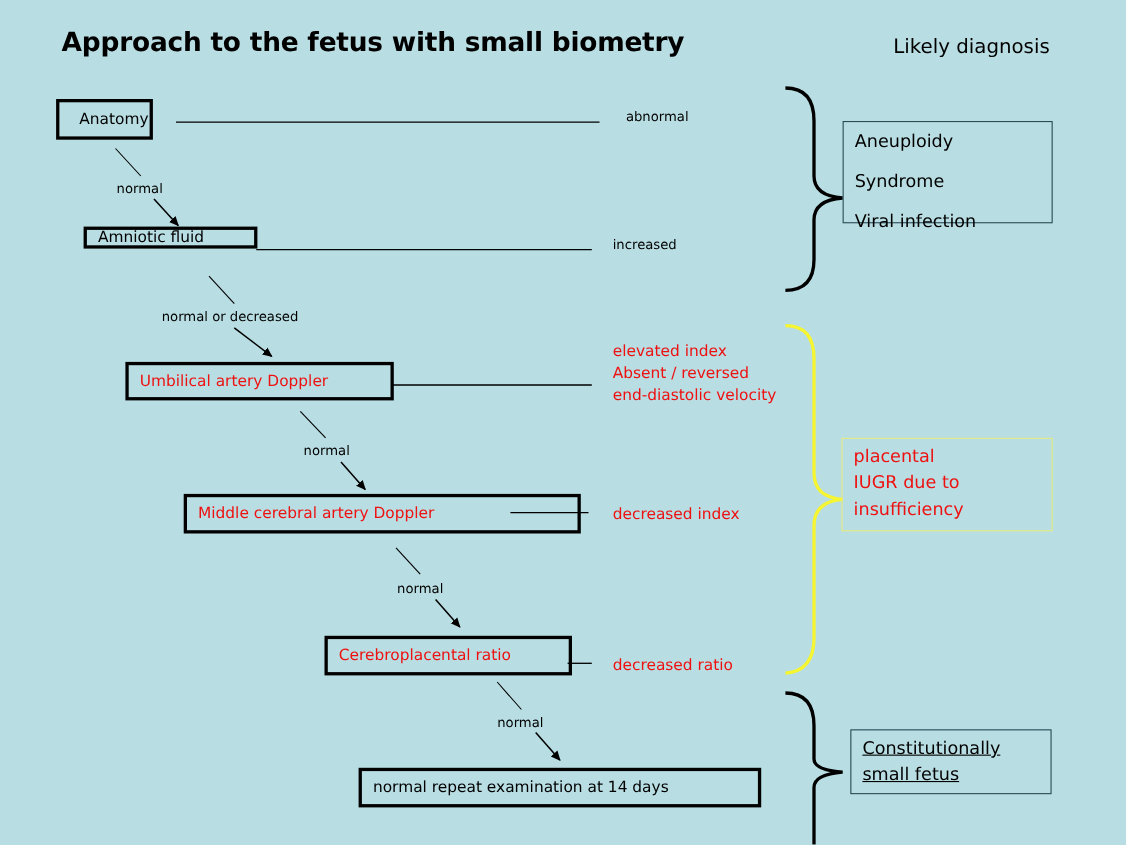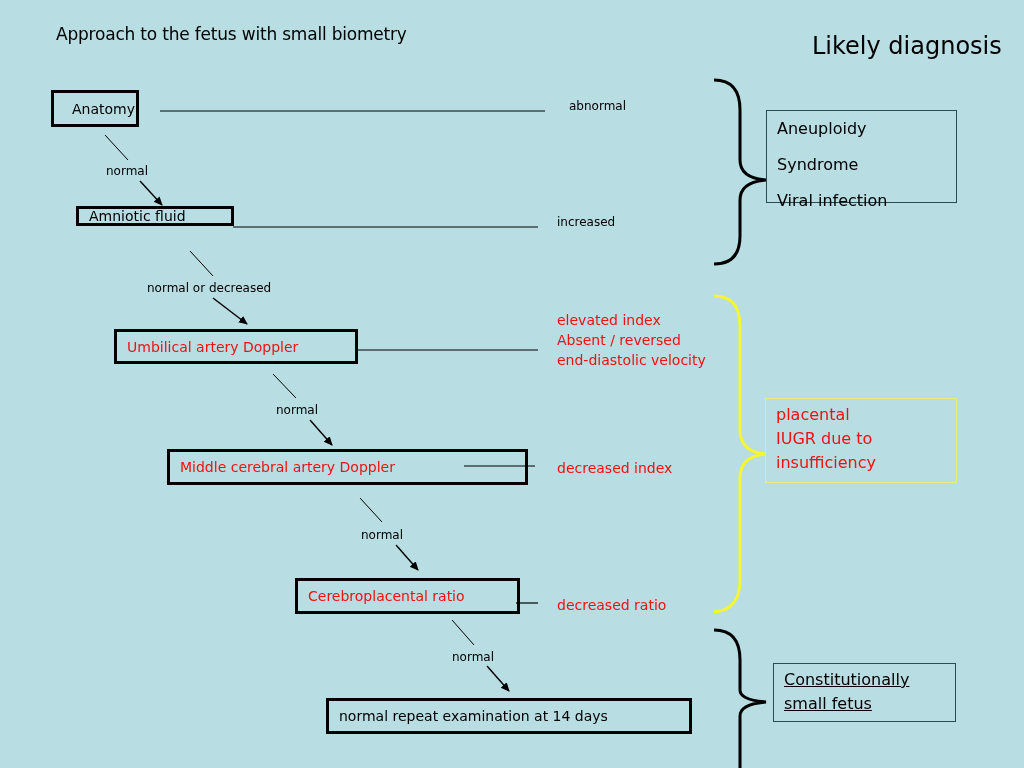--- a/index.html
+++ b/index.html
@@ -1,20 +1,20 @@
 <!DOCTYPE html>
 <html><head>
 <meta charset="utf-8">
 <style>
   html, body { margin:0; padding:0; }
   body { width:1024px; height:768px; background:#b8dde2; position:relative; overflow:hidden;
          font-family:"DejaVu Sans", sans-serif; color:#000; }
   .abs { position:absolute; }
-  .title { left:56px; top:24px; font-size:17px; font-weight:normal; white-space:nowrap; letter-spacing:-0.2px; }
-  .dx-head { left:812px; top:32px; font-size:24px; white-space:nowrap; }
+  .title { left:56px; top:24px; font-size:24px; font-weight:bold; white-space:nowrap; letter-spacing:-0.2px; }
+  .dx-head { left:812px; top:32px; font-size:18px; white-space:nowrap; }
   .node { position:absolute; border:3px solid #000; box-sizing:border-box; background:transparent;
           font-size:14px; white-space:nowrap; padding:0 0 0 16px; display:flex; align-items:center; }
   .node.red { color:#ee1111; }
   .edge-label { position:absolute; font-size:12px; white-space:nowrap; }
   .finding { position:absolute; font-size:13px; white-space:nowrap; }
   .finding.red { color:#ee1111; font-size:14px; line-height:20px; }
   .dx-box { position:absolute; border:1px solid #2a4a55; box-sizing:border-box; font-size:16px; padding:4px 10px; }
   .dx-box.yellow { border-color:#e6ec80; color:#ee1111; }
   .dx-box p { margin:0; }
   svg.lines { position:absolute; left:0; top:0; }

